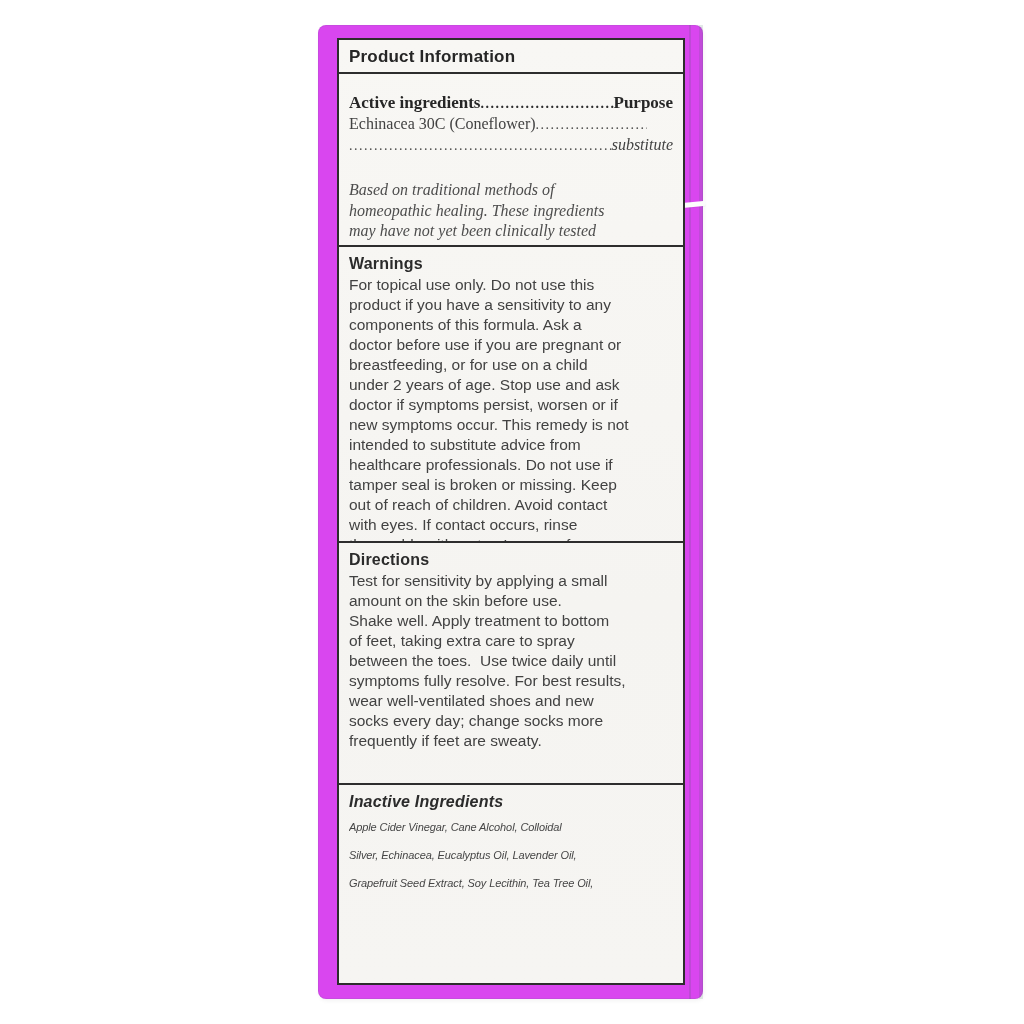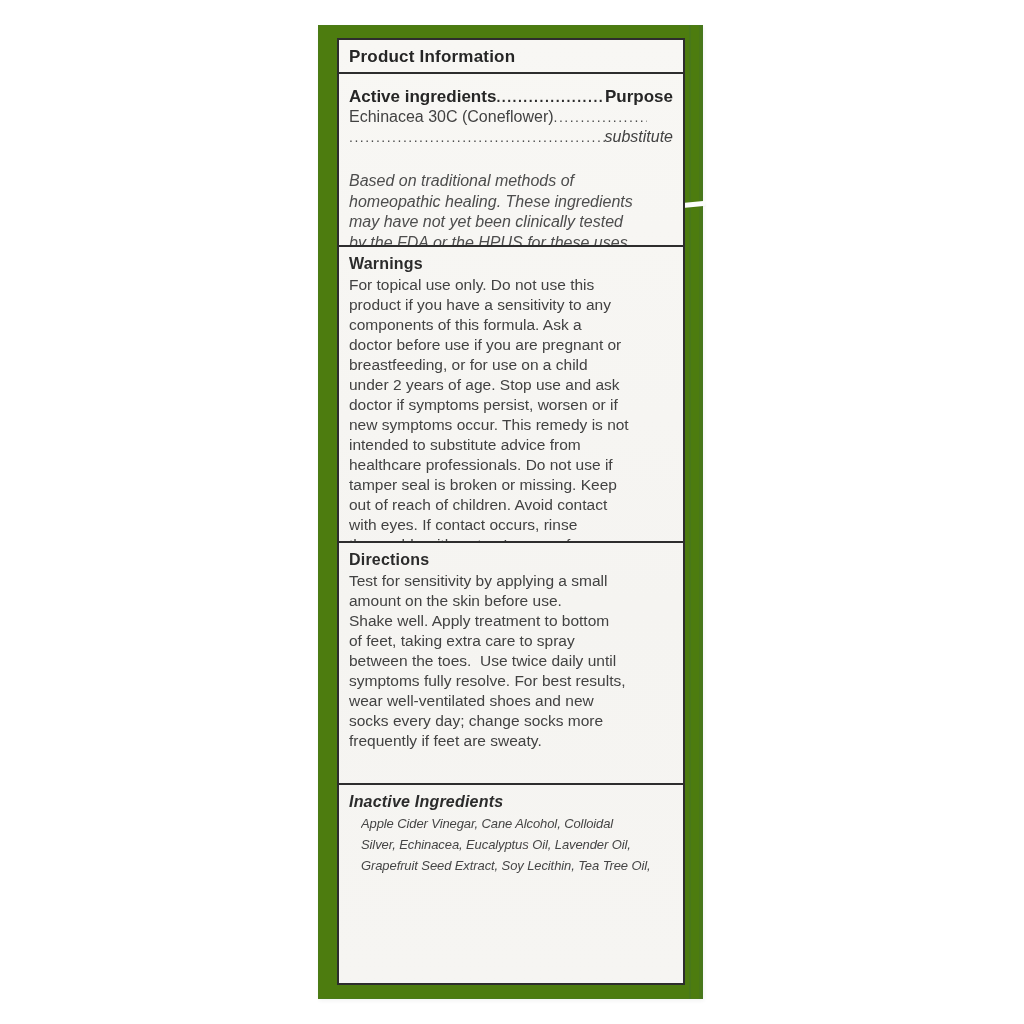--- a/index.html
+++ b/index.html
@@ -2,22 +2,23 @@
 <html><head>
 <meta charset="utf-8">
 <style>
   html,body{margin:0;padding:0;}
   .stage{
     position:relative;width:1024px;height:1024px;background:#ffffff;
     font-family:"Liberation Sans", sans-serif;overflow:hidden;
   }
   .package{
     position:absolute;left:318px;top:25px;width:385px;height:974px;
-    background:#4d7c0f;
+    background:#d946ef;
     box-shadow:inset 0 0 0 1px rgba(60,120,100,0.10), 1px 2px 4px rgba(0,0,0,0.05);
+    border-radius:8px;
   }
   .fold-line{
     position:absolute;top:0;bottom:0;right:12px;width:2px;
     background:rgba(47,102,86,0.16);
   }
   .edge-dark{
     position:absolute;top:0;bottom:0;right:0;width:4px;
     background:rgba(47,102,86,0.14);
   }
   .crease{
@@ -27,21 +28,21 @@
   }
   .panel{
     position:absolute;left:19px;top:13px;width:348px;height:947px;
     box-sizing:border-box;border:2px solid #2d2d2d;
     background:linear-gradient(180deg,#f8f7f4 0%,#f5f4f1 60%,#f6f5f2 100%);
     display:flex;flex-direction:column;color:#3f3f3f;
   }
   .sec{box-sizing:border-box;padding:6px 10px 0 10px;overflow:hidden;}
   .sec + .sec{border-top:2px solid #2d2d2d;}
   .sec-header{height:32px;padding-top:7px;}
-  .sec-active{height:173px;padding-top:13px;}
+  .sec-active{height:173px;padding-top:19px;font-family:Liberation Serif, serif;}
   .sec-uses{height:72px;}
   .sec-warnings{height:296px;}
   .sec-directions{height:242px;}
   .sec-inactive{flex:1;font-style:italic;}
   .panel-title{
     font-weight:bold;font-size:17px;line-height:20px;color:#262626;letter-spacing:.2px;
   }
   .sec-title{
     font-weight:bold;font-size:16px;line-height:22px;color:#2b2b2b;letter-spacing:.2px;
   }
@@ -53,21 +54,21 @@
   .row-head{font-weight:bold;font-size:17px;color:#262626;}
   .row-head .leader{color:#2d2d2d;font-weight:bold;}
   .row-ingredient .leader{margin-right:26px;}
   .italic{font-style:italic;}
   .disclaimer{
     font-style:italic;font-size:16px;line-height:20.5px;color:#4d4d4d;
     margin-top:24px;white-space:pre;overflow:hidden;
   }
   .body-text{font-size:15.5px;line-height:20px;color:#424242;white-space:pre;overflow:hidden;}
   .storage-line{font-weight:bold;font-size:15.5px;line-height:20px;color:#2b2b2b;}
-  .inactive-text{font-size:13px;line-height:21px;color:#454545;white-space:pre;overflow:hidden;letter-spacing:-0.1px;margin-left:12px;}
+  .inactive-text{font-size:11px;line-height:28px;color:#454545;white-space:pre;overflow:hidden;letter-spacing:-0.1px;}
 </style>
 </head>
 <body>
 
 <div class="stage">
   <div class="package">
     <div class="fold-line"></div>
     <div class="edge-dark"></div>
     <div class="crease"></div>
 

